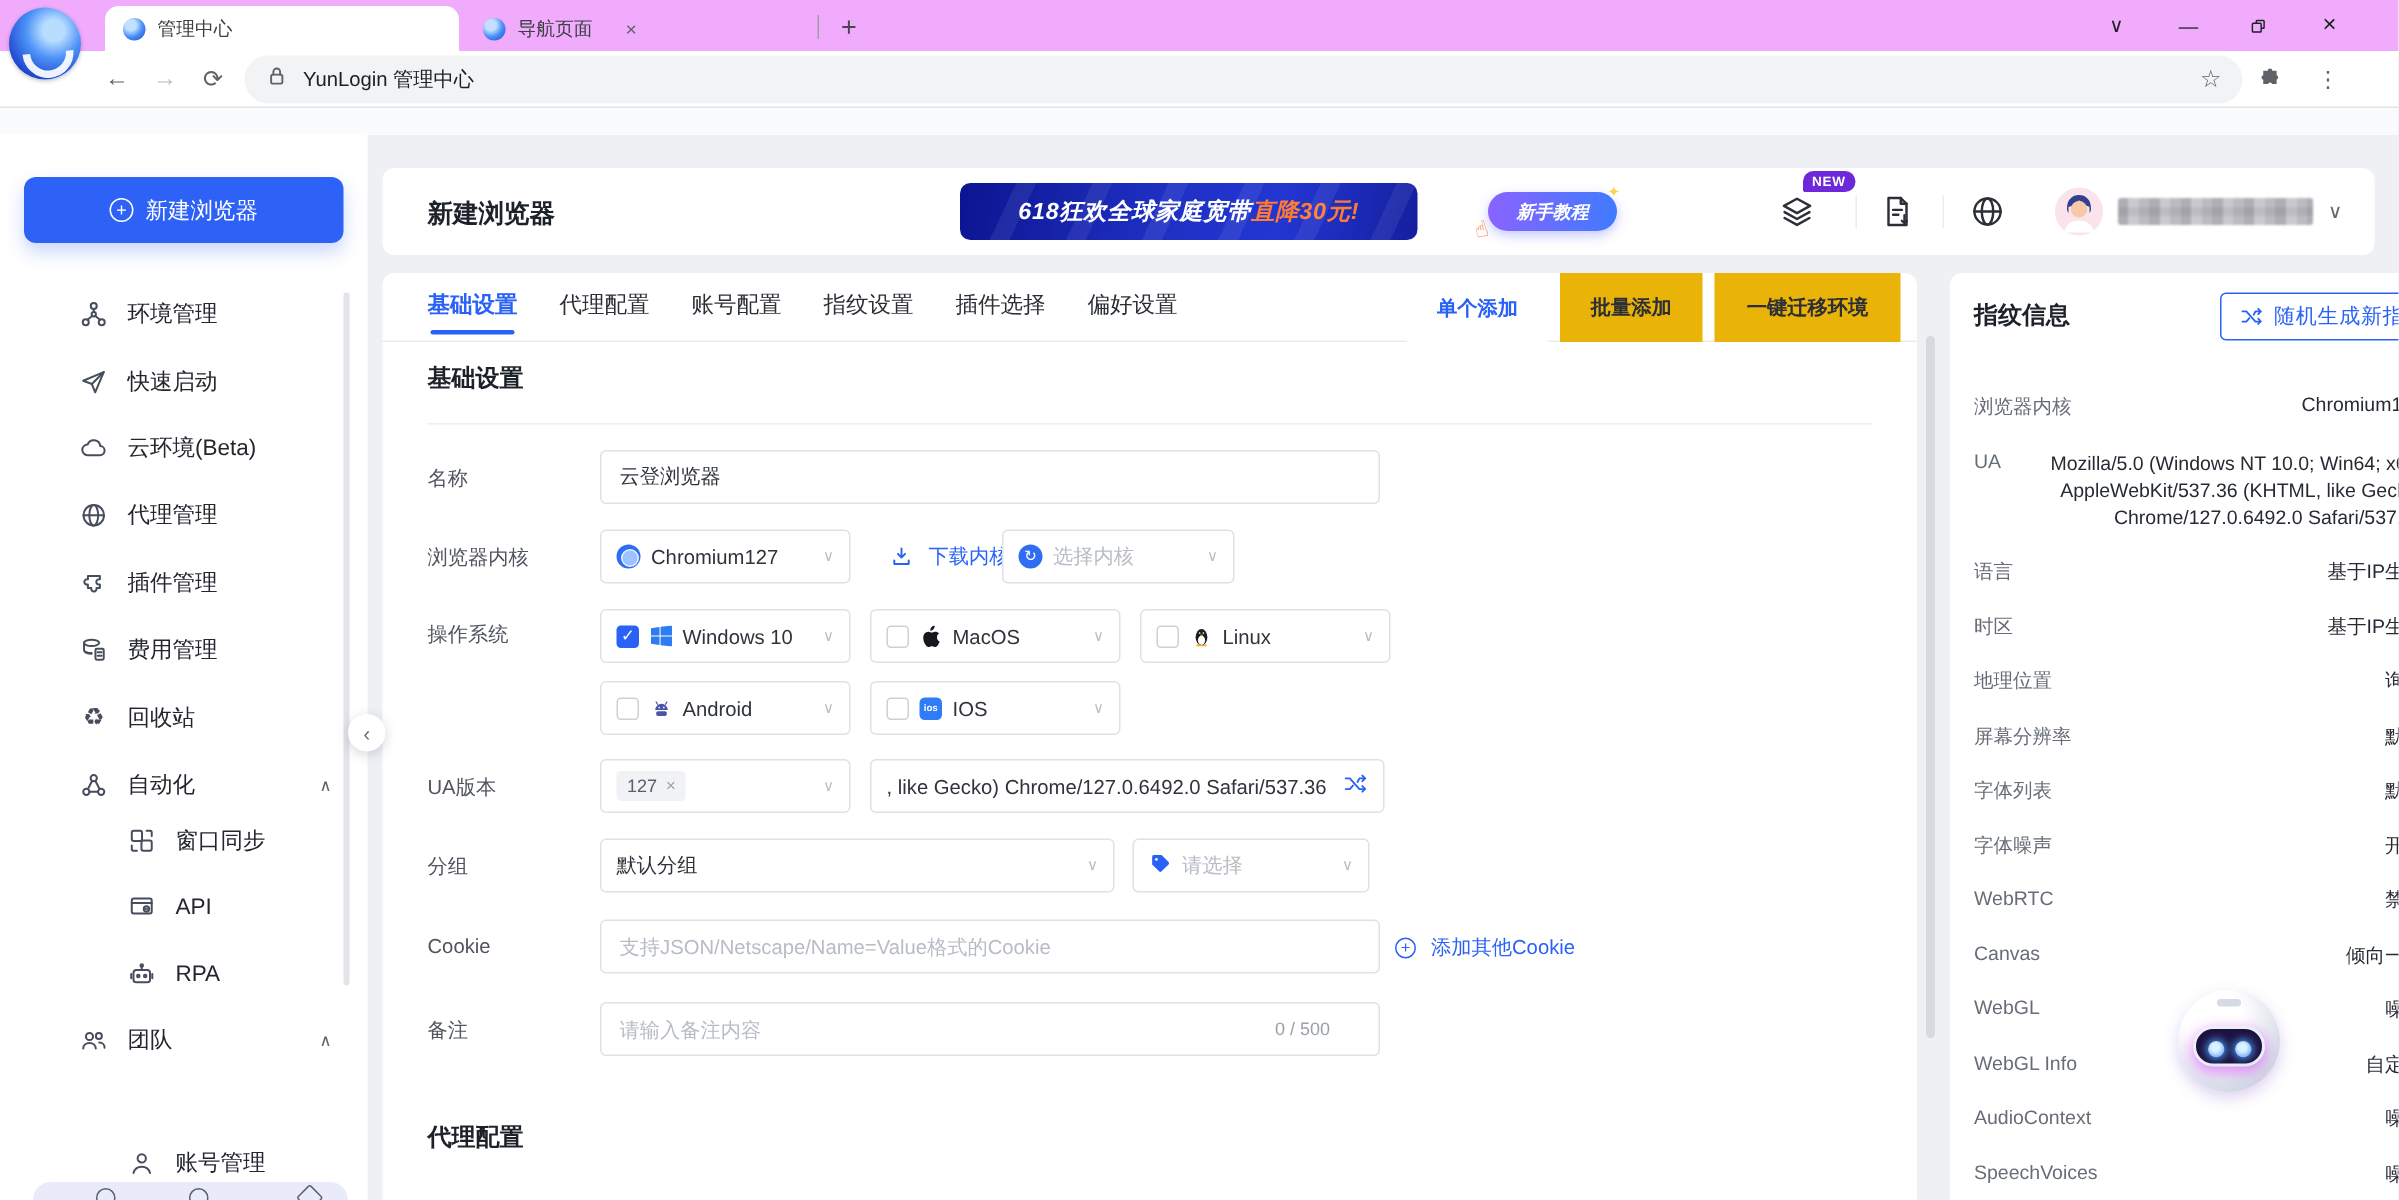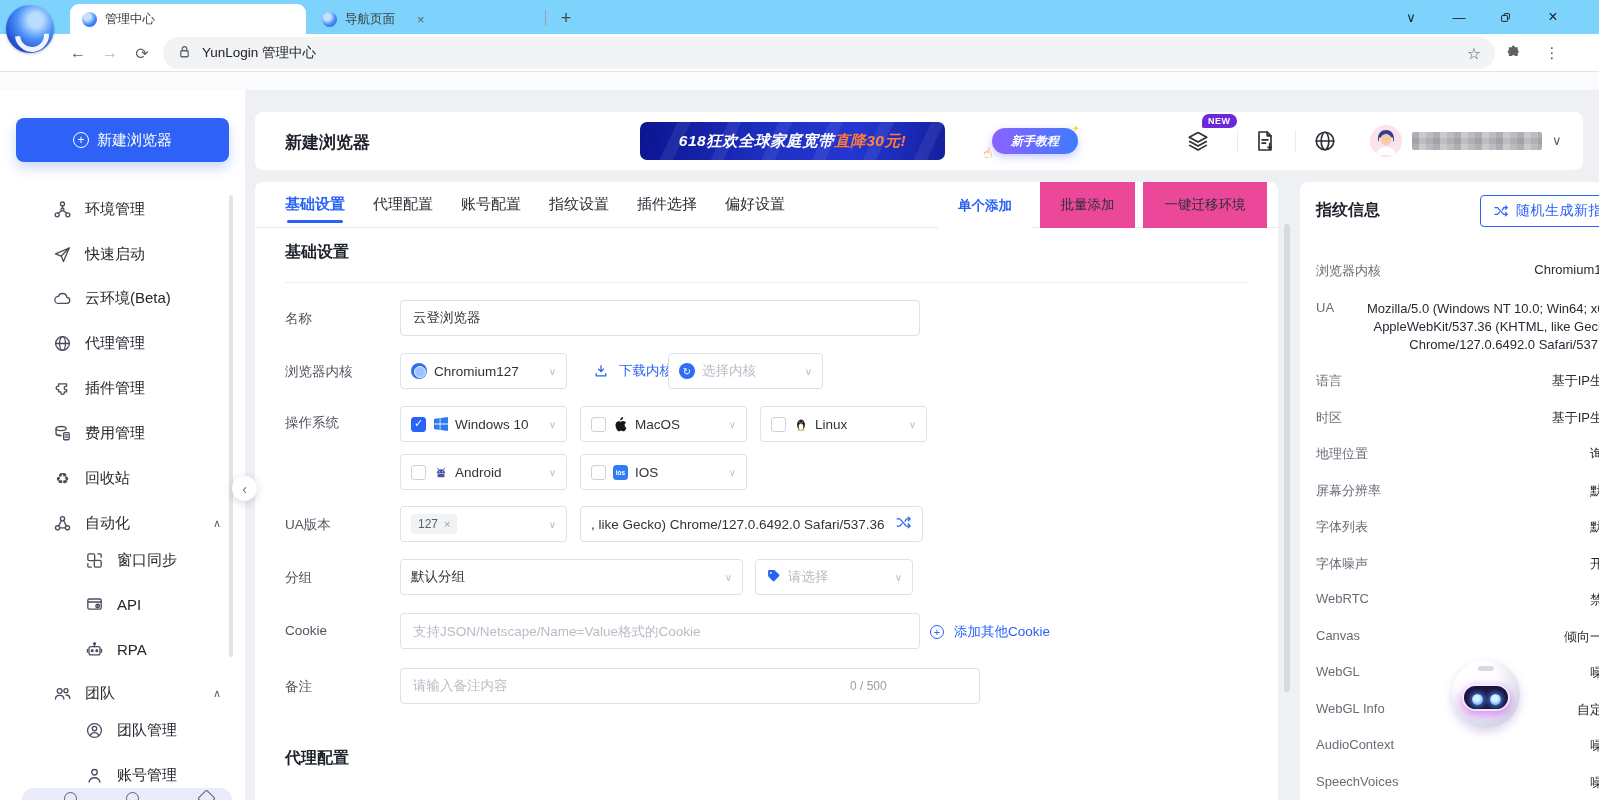--- a/index.html
+++ b/index.html
@@ -1,19 +1,19 @@
 <!DOCTYPE html>
 <html><head>
 <meta charset="utf-8">
 <style>
   * { margin:0; padding:0; box-sizing:border-box; }
   html,body { width:1599px; height:800px; overflow:hidden; font-family:"Liberation Sans","DejaVu Sans",sans-serif; background:#eef0f4; position:relative; }
 
   
-  #tabstrip { position:absolute; top:0; left:0; width:1599px; height:34px; background:#7dd3fc; }
+  #tabstrip { position:absolute; top:0; left:0; width:1599px; height:34px; background:#f0abfc; }
   .tab { position:absolute; top:4px; height:30px; display:flex; align-items:center; gap:8px; padding:0 12px; font-size:12.5px; color:#3c4043; }
   .tab.active { background:#fff; border-radius:9px 9px 0 0; }
   .favicon { width:15px; height:15px; border-radius:50%; background:radial-gradient(circle at 35% 32%, #c4e0ff 0 25%, #4a90f6 55%, #1d47cf); flex:none; }
   .tab-close { color:#5f6368; font-size:13px; margin-left:14px; cursor:default; }
   .tab-sep { position:absolute; top:10px; width:1px; height:16px; background:#9aa0a6; }
   .newtab { position:absolute; top:6px; font-size:18px; color:#44474c; width:26px; height:26px; text-align:center; line-height:25px; border-radius:50%; }
   .winctl { position:absolute; top:0; height:34px; width:46px; display:flex; align-items:center; justify-content:center; color:#202124; font-size:13px; }
   #toolbar { position:absolute; top:34px; left:0; width:1599px; height:38px; background:#fff; border-bottom:1px solid #e1e3e6; }
   .navbtn { position:absolute; top:7px; width:24px; height:24px; display:flex; align-items:center; justify-content:center; font-size:16px; color:#5f6368; }
   #addressbar { position:absolute; left:163px; top:37px; width:1332px; height:32px; border-radius:16px; background:#f1f3f4; display:flex; align-items:center; padding:0 14px; gap:10px; }
@@ -60,21 +60,21 @@
   #name-blur { position:absolute; left:1157px; top:20px; width:130px; height:18px; border-radius:2px;
     background-image:repeating-linear-gradient(90deg, rgba(70,70,80,.28) 0 7px, rgba(150,150,160,.20) 7px 14px, rgba(110,110,120,.26) 14px 21px), repeating-linear-gradient(0deg, #d6d6da 0 6px, #c6c6cc 6px 12px); filter:blur(.6px); }
   #user-chevron { position:absolute; left:1297px; top:21px; color:#60646c; font-size:13px; }
 
   
   #main-card { position:absolute; left:255px; top:182px; width:1023px; height:618px; background:#fff; border-radius:8px 8px 0 0; }
   #main-tabs { position:absolute; left:0; top:0; width:1023px; height:46px; border-bottom:1px solid #e9ebef; display:flex; align-items:center; gap:28px; padding-left:30px; }
   .mtab { font-size:15px; color:#2b2f36; height:46px; line-height:44px; position:relative; }
   .mtab.active { color:#2a62f8; font-weight:bold; }
   .mtab.active::after { content:""; position:absolute; left:2px; right:2px; bottom:5px; height:3px; border-radius:2px; background:#2a62f8; }
-  .mode-btn { position:absolute; top:0; height:46px; display:flex; align-items:center; justify-content:center; font-size:13.5px; color:#2c2f36; background:#ec4899; }
+  .mode-btn { position:absolute; top:0; height:46px; display:flex; align-items:center; justify-content:center; font-size:13.5px; color:#2c2f36; background:#eab308;font-weight:bold; }
   .mode-btn.active { background:#fff; color:#2a62f8; font-weight:bold; height:47px; z-index:2; }
   .sec-title { position:absolute; left:30px; font-size:16px; font-weight:bold; color:#1d2129; }
   .sec-divider { position:absolute; left:30px; width:963px; height:1px; background:#edeef2; }
   .f-label { position:absolute; left:30px; font-size:13.5px; color:#50555e; }
   .inp { position:absolute; height:36px; border:1px solid #dfe1e6; border-radius:4px; background:#fff; font-size:13.5px; color:#2f333b; padding:0 12px; font-family:inherit; }
   input.inp::placeholder { color:#b7bcc5; }
   .sel { position:absolute; height:36px; border:1px solid #dfe1e6; border-radius:4px; background:#fff; display:flex; align-items:center; gap:7px; padding:0 10px; font-size:13.5px; color:#2f333b; }
   .sel .chev { margin-left:auto; color:#b9bdc6; font-size:10px; }
   .sel .ph { color:#b7bcc5;font-family:Liberation Mono, monospace; }
   .cb { width:15px; height:15px; border-radius:3px; border:1px solid #cdd0d6; background:#fff; flex:none; position:relative; }
@@ -284,30 +284,20 @@
         <svg viewBox="0 0 20 20">
           <circle cx="7" cy="7.4" r="2.5"></circle>
           <path d="M2.6 15.8c0-2.4 2-3.9 4.4-3.9s4.4 1.5 4.4 3.9"></path>
           <circle cx="13.6" cy="7" r="2.1"></circle>
           <path d="M13.8 11.6c2.2 0 3.8 1.4 3.8 3.6"></path>
         </svg>
       </span>
     <span class="si-label">团队</span>
     <span class="si-caret">∧</span>
   </div>
-  <div class="side-item child" style="top:627px">
-    <span class="si-icon">
-        <svg viewBox="0 0 20 20">
-          <circle cx="10" cy="10" r="7.3"></circle>
-          <circle cx="10" cy="8" r="2.3"></circle>
-          <path d="M5.6 15.3c.8-2 2.4-3 4.4-3s3.6 1 4.4 3"></path>
-        </svg>
-      </span>
-    <span class="si-label">团队管理</span>
-  </div>
   <div class="side-item child" style="top:672px">
     <span class="si-icon">
         <svg viewBox="0 0 20 20">
           <circle cx="10" cy="6.6" r="2.9"></circle>
           <path d="M4.2 16.8c.8-3 3-4.4 5.8-4.4s5 1.4 5.8 4.4"></path>
         </svg>
       </span>
     <span class="si-label">账号管理</span>
   </div>
   <div id="side-scroll"></div>
@@ -499,21 +489,21 @@
   </div>
 
   <div class="f-label" style="top:441px;">Cookie</div>
   <input class="inp" style="left: 145px; top: 431px; width: 520px;" placeholder="支持JSON/Netscape/Name=Value格式的Cookie">
   <div class="blue-link" style="left:675px;top:441px;">
     <span class="cplus" style="border-color:#2a62f8;color:#2a62f8;width:14px;height:14px;font-size:11px;">+</span>
     <span>添加其他Cookie</span>
   </div>
 
   <div class="f-label" style="top:496px;">备注</div>
-  <input class="inp" style="left: 145px; top: 486px; width: 580px; padding-right: 46px; font-family: Liberation Serif, serif;" placeholder="请输入备注内容">
+  <input class="inp" style="left: 145px; top: 486px; width: 520px; padding-right: 46px;" placeholder="请输入备注内容">
   <span class="counter" style="left:595px;top:497px;">0 / 500</span>
 
   <div class="sec-title" style="top:566px;">代理配置</div>
 </div>
 
 <div id="main-scrollbar"></div>
 
 <div id="fp-card">
   <div id="fp-title">指纹信息</div>
   <button id="fp-regen">

